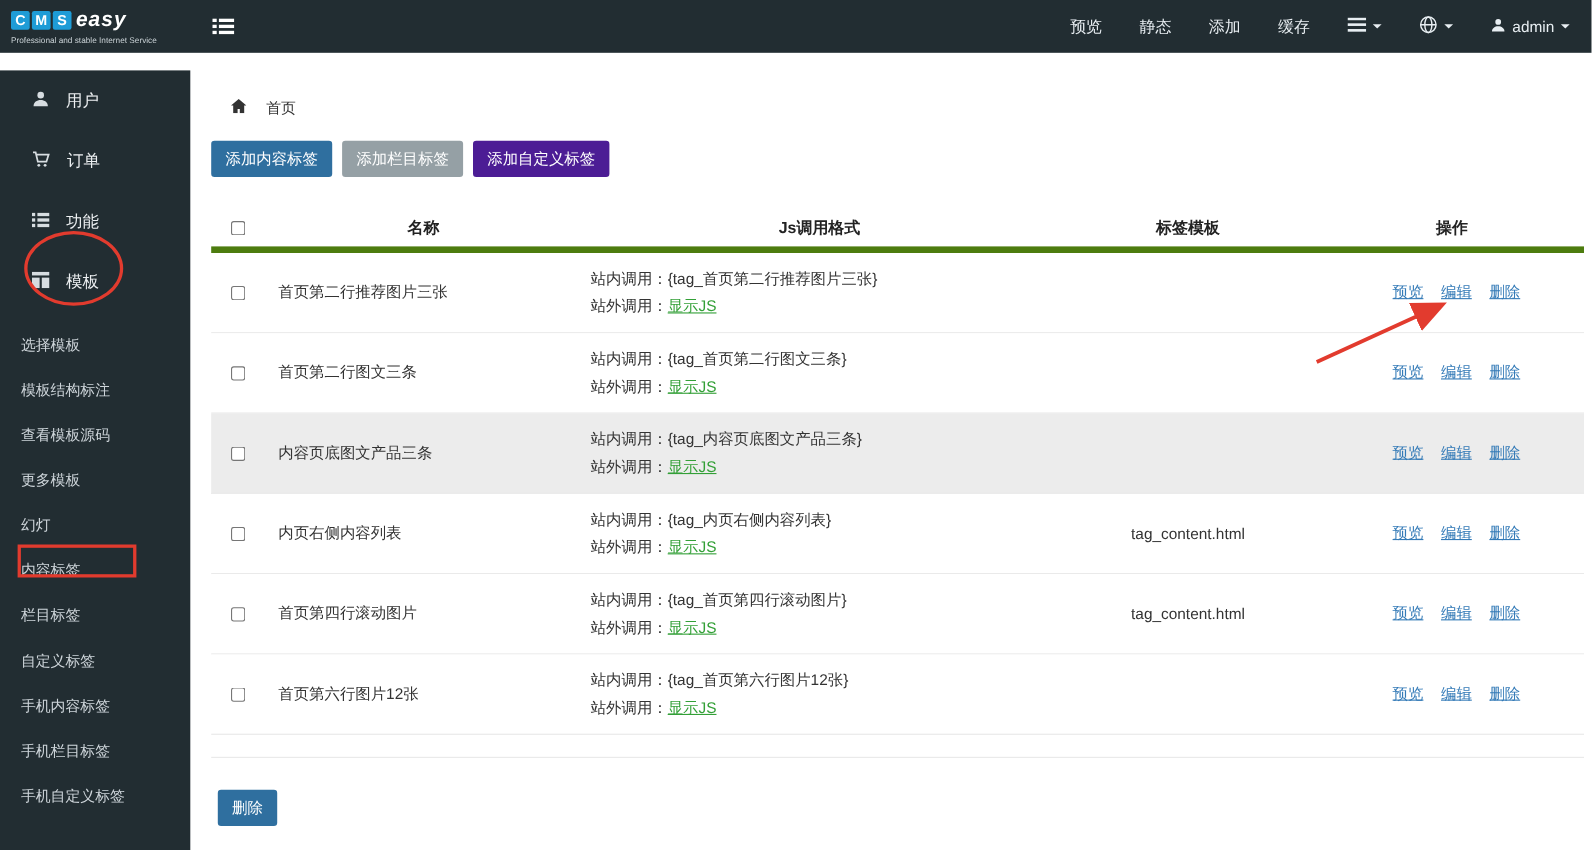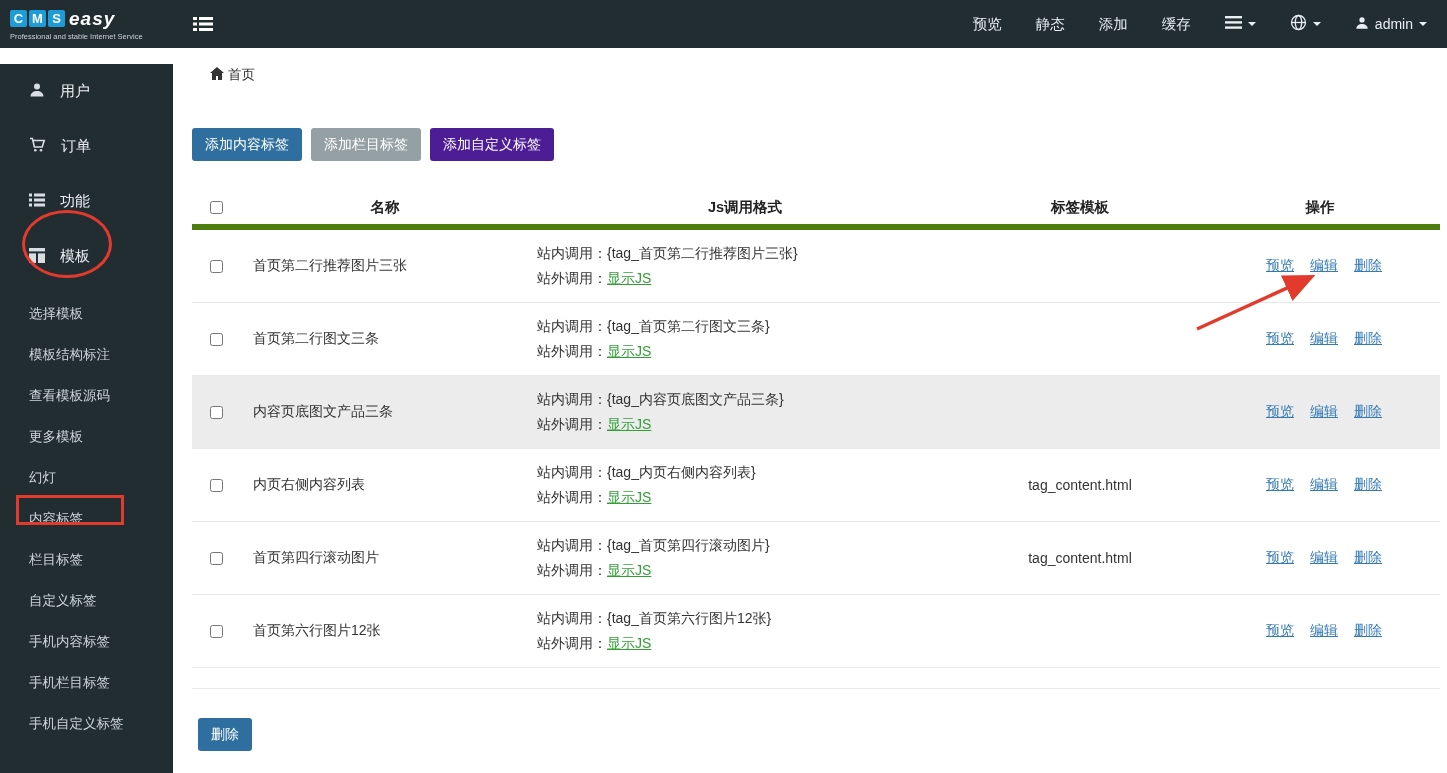--- a/index.html
+++ b/index.html
@@ -33,25 +33,25 @@
     position:absolute; top:64px; left:0; width:173px; height:725px;
     background:#222d32; z-index:4;
   }
   .side-item {
     height:55px; display:flex; align-items:center; gap:15px;
     padding-left:29px; color:#eceff1; font-size:15px; cursor:pointer;
   }
   .side-sub { padding-top:9px; }
   .sub-item {
     height:41px; display:flex; align-items:center;
-    padding-left:29px; color:#ced5da; font-size:13.5px; cursor:pointer;
+    padding-left:19px; color:#ced5da; font-size:13.5px; cursor:pointer;
   }
   
   .main { position:absolute; top:48px; left:173px; width:1274px; height:725px; background:#ffffff; }
-  .breadcrumb { position:absolute; top:18px; left:37px; display:flex; align-items:flex-end; gap:4px; }
+  .breadcrumb { position:absolute; top:42px; left:37px; display:flex; align-items:flex-end; gap:18px; }
   .breadcrumb-text { font-size:13.5px; color:#333; }
   .toolbar { position:absolute; top:80px; left:19px; display:flex; gap:9px; }
   .btn {
     height:33px; border:none; border-radius:3px; color:#fff;
     font-size:14px; font-weight:normal; padding:0 13px; cursor:pointer;
     font-family:"Liberation Sans","DejaVu Sans",sans-serif;
   }
   .btn-primary { background:#2f6f9f; }
   .btn-gray { background:#95a0a5; }
   .btn-lightblue { background:#4c1d95; }

